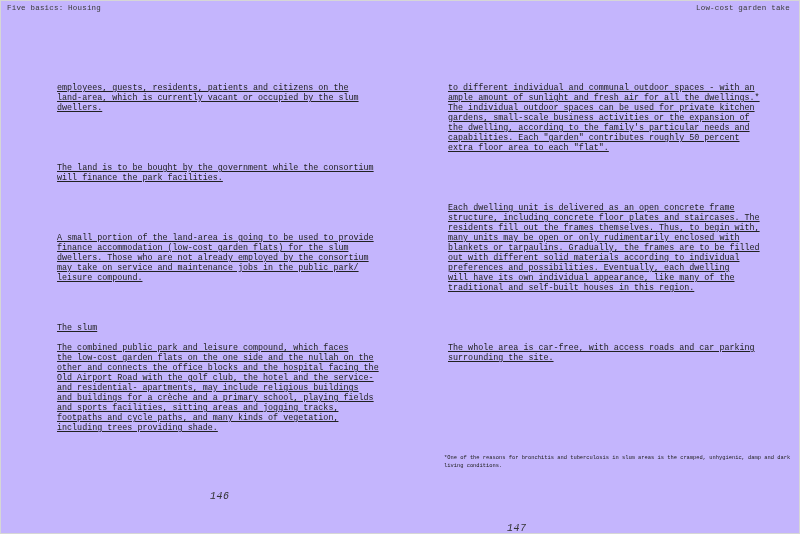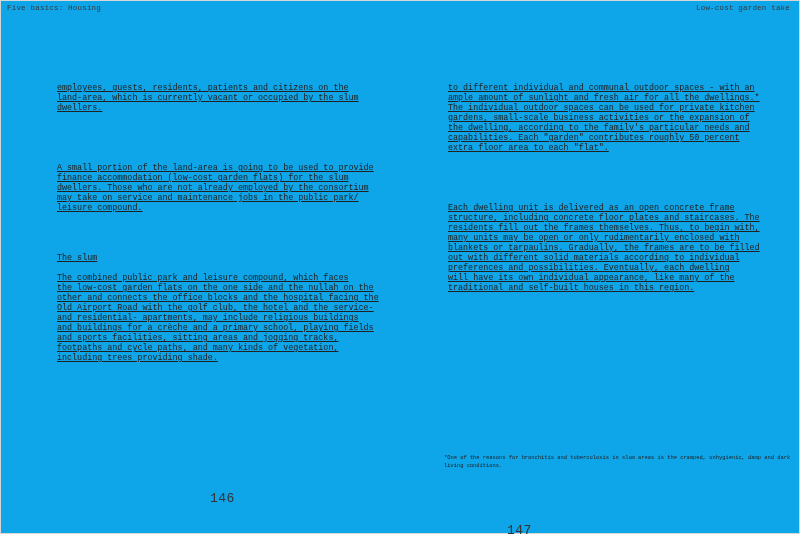--- a/index.html
+++ b/index.html
@@ -1,20 +1,20 @@
 <!DOCTYPE html>
 <html><head>
 <meta charset="utf-8">
 <style>
   html, body { margin: 0; padding: 0; background: #e8e8e8; }
   .spread {
     position: relative;
     width: 800px;
     height: 534px;
-    background: #0ea5e9;
+    background: #c4b5fd;
     outline: 1px solid #d6d6d6;
     outline-offset: -1px;
     font-family: "Liberation Mono", "DejaVu Sans Mono", monospace;
     color: #1e1e1e;
     overflow: hidden;
   }
   .running-head {
     position: absolute;
     top: 4px;
     left: 7px;
@@ -45,43 +45,49 @@
     left: 444px;
     top: 455px;
     width: 348px;
     font-size: 5.4px;
     line-height: 7.5px;
     white-space: pre-line;
     color: #222222;
   }
   .pagenum {
     position: absolute;
-    font-size: 13px;
+    font-size: 10px;
     color: #333333;
     letter-spacing: 0.5px;
+    font-style: italic;
   }
   .pagenum-left  { left: 210px; top: 491px; }
   .pagenum-right { left: 507px; top: 489px; margin-top: 34px; }
 </style>
 </head>
 <body>
 
 <div class="spread">
 
   <div class="running-head">
     <span>Five basics: Housing</span>
     <span>Low-cost garden take</span>
   </div>
 
   <div class="col col-left">
     <div class="para">
       <div class="para-heading"></div>
       <div class="para-body">employees, guests, residents, patients and citizens on the
 land-area, which is currently vacant or occupied by the slum
 dwellers.</div>
+    </div>
+    <div class="para">
+      <div class="para-heading"></div>
+      <div class="para-body">The land is to be bought by the government while the consortium
+will finance the park facilities.</div>
     </div>
     <div class="para">
       <div class="para-heading"></div>
       <div class="para-body">A small portion of the land-area is going to be used to provide
 finance accommodation (low-cost garden flats) for the slum
 dwellers. Those who are not already employed by the consortium
 may take on service and maintenance jobs in the public park/
 leisure compound.</div>
     </div>
     <div class="para">
@@ -116,20 +122,25 @@
       <div class="para-body">Each dwelling unit is delivered as an open concrete frame
 structure, including concrete floor plates and staircases. The
 residents fill out the frames themselves. Thus, to begin with,
 many units may be open or only rudimentarily enclosed with
 blankets or tarpaulins. Gradually, the frames are to be filled
 out with different solid materials according to individual
 preferences and possibilities. Eventually, each dwelling
 will have its own individual appearance, like many of the
 traditional and self-built houses in this region.</div>
     </div>
+    <div class="para">
+      <div class="para-heading"></div>
+      <div class="para-body">The whole area is car-free, with access roads and car parking
+surrounding the site.</div>
+    </div>
   </div>
 
   <div class="footnote">*One of the reasons for bronchitis and tuberculosis in slum areas is the cramped, unhygienic, damp and dark
 living conditions.</div>
 
   <div class="pagenum pagenum-left">146</div>
   <div class="pagenum pagenum-right">147</div>
 
 </div>
 

